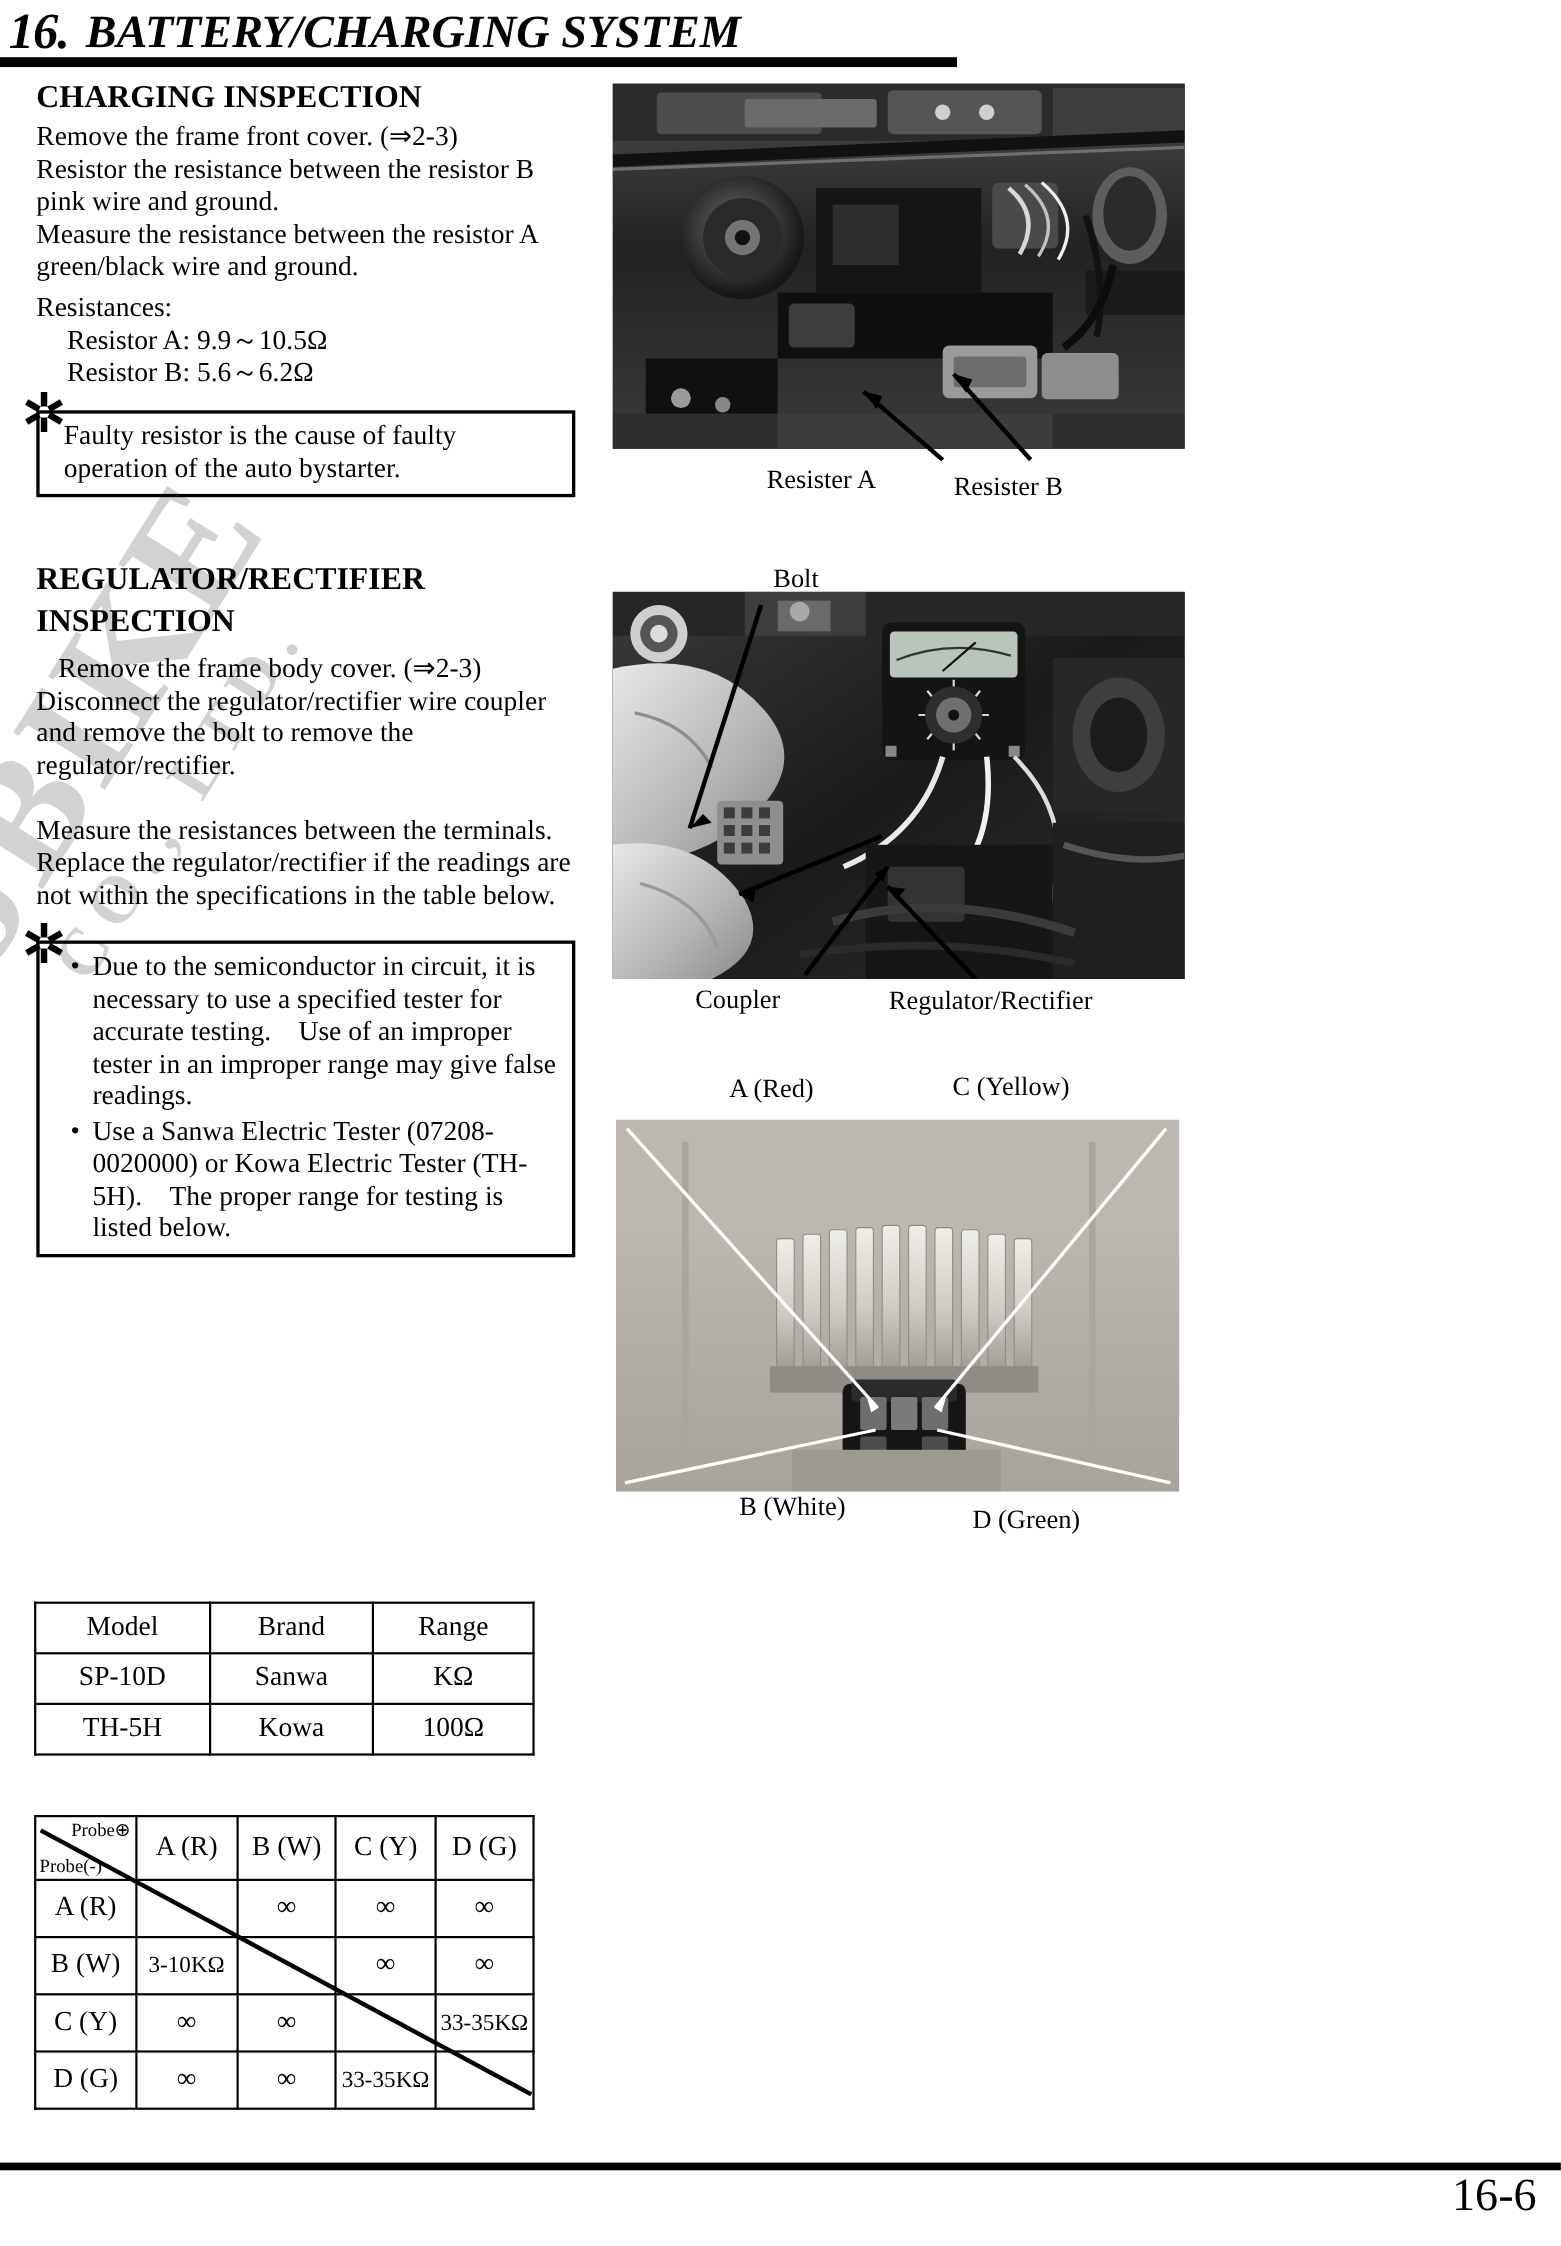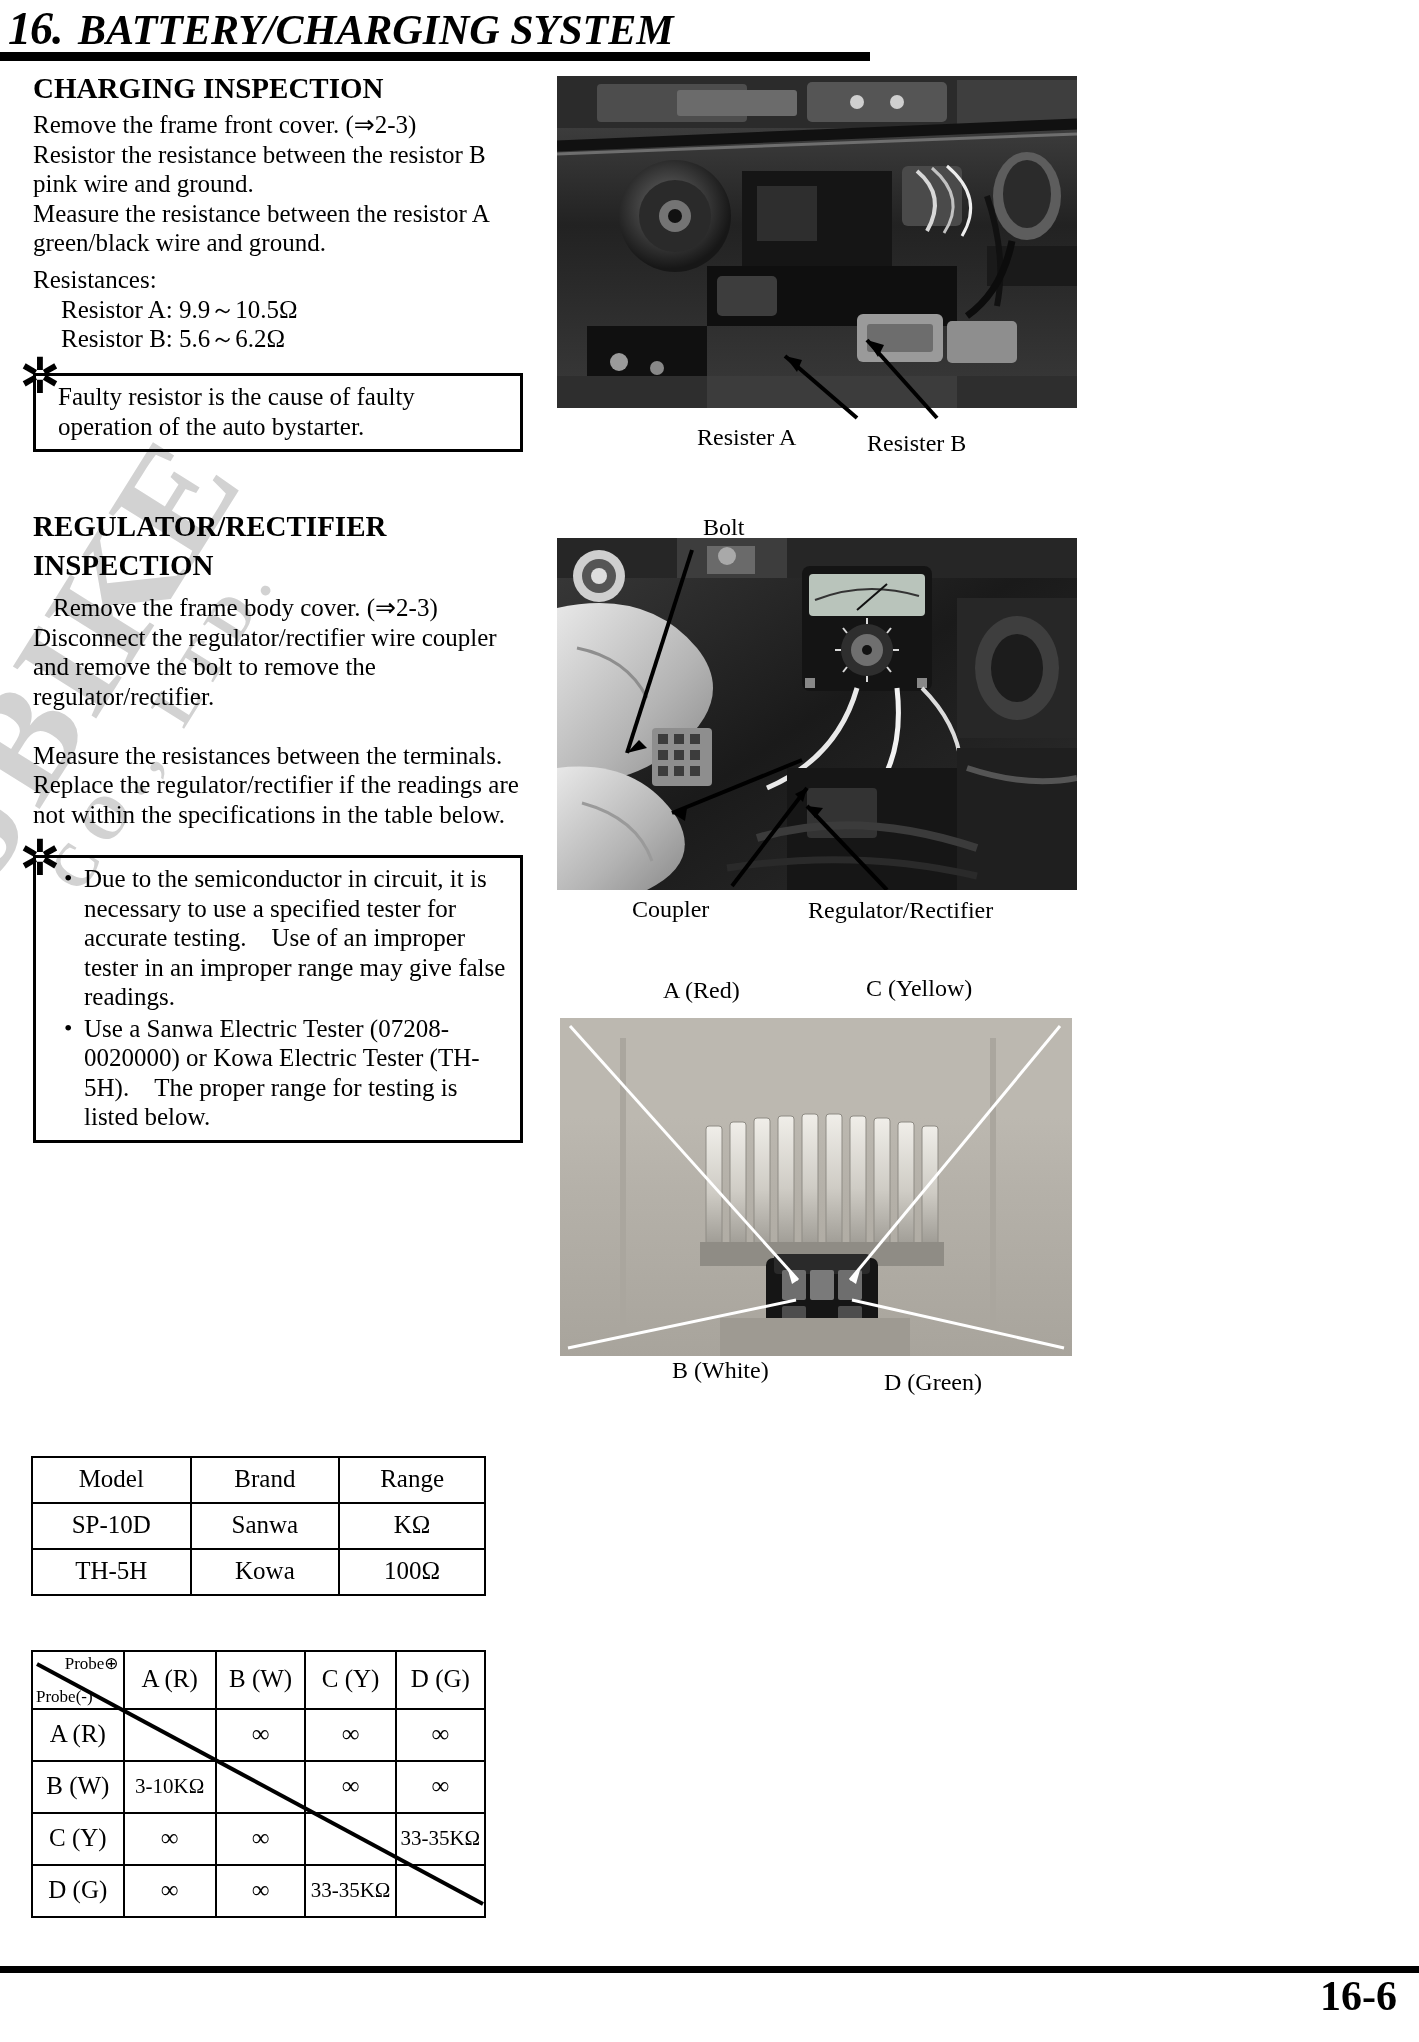--- a/index.html
+++ b/index.html
@@ -90,21 +90,21 @@
   #photo1{left:557px;top:76px;width:520px;height:332px;}
   
   #photo2{left:557px;top:538px;width:520px;height:352px;}
   
   #photo3{left:560px;top:1018px;width:512px;height:338px;background:#b8b4ac;}
 
   .leader{position:absolute;z-index:3;}
 
   
   .foot-rule{position:absolute;left:0px;top:1966px;width:1419px;height:7px;background:#000;}
-  .foot-num{position:absolute;right:22px;top:1972px;font-size:42px;font-weight:bold;text-align:right;}
+  .foot-num{position:absolute;right:22px;top:1972px;font-size:42px;font-weight:normal;text-align:right;}
 
   svg{display:block;}
 </style>
 </head>
 <body>
 
 <div class="page">
 
   <div class="watermark">
     <span>JBIKE</span>

